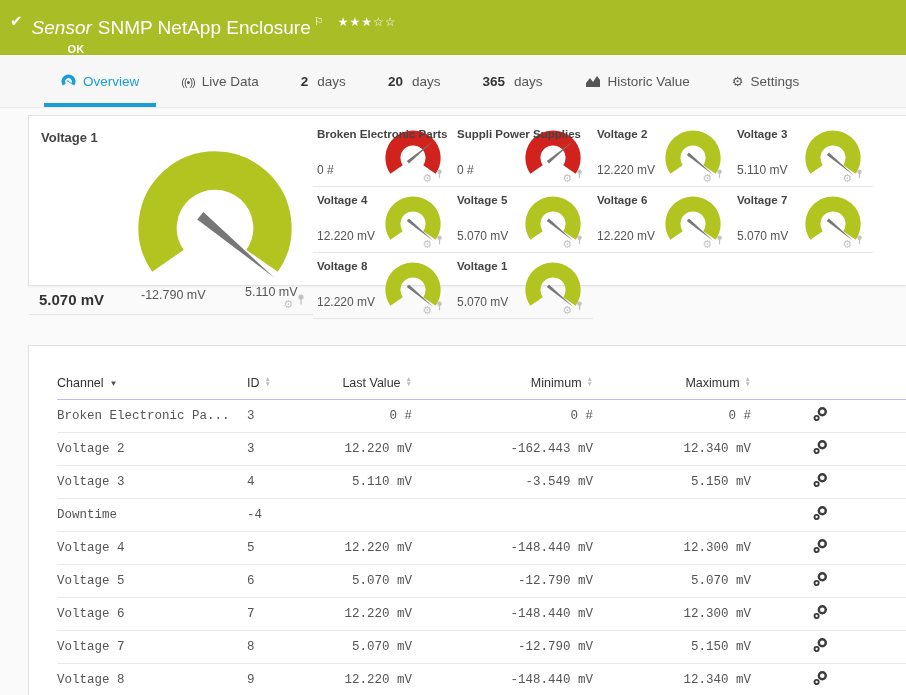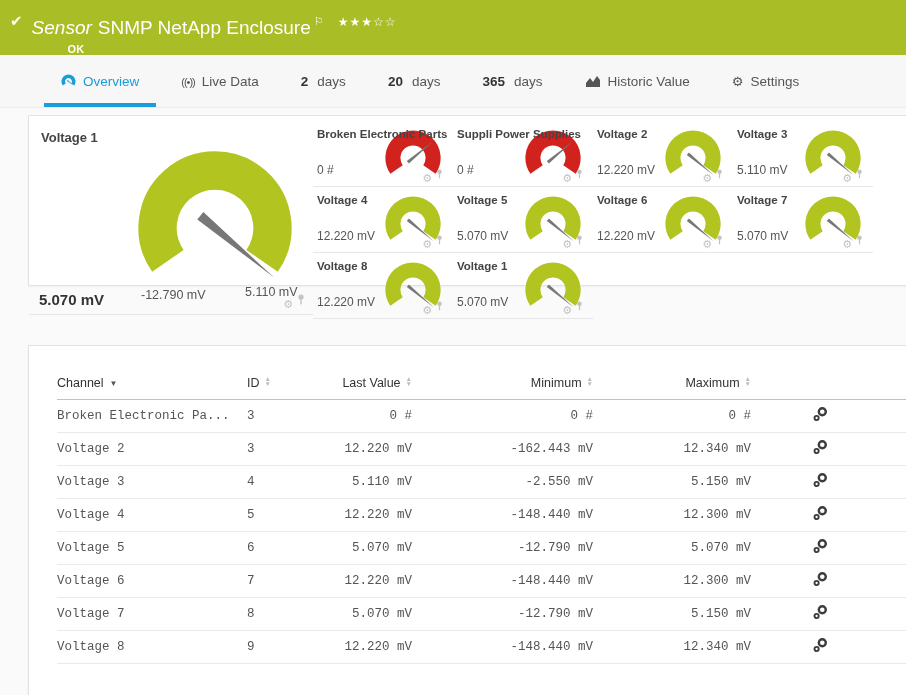--- a/index.html
+++ b/index.html
@@ -347,22 +347,33 @@
           <td class="r">12.340 mV</td>
           <td class="iconcol"><span class="gears-icon"><svg width="15" height="16" viewBox="0 0 15 16">
                 <circle cx="9.3" cy="5.8" r="3.5" fill="none" stroke="#3c3c3c" stroke-width="2.4"></circle>
                 <circle cx="3.6" cy="12" r="2.1" fill="none" stroke="#3c3c3c" stroke-width="1.9"></circle>
               </svg></span></td>
         </tr>
         <tr>
           <td>Voltage 3</td>
           <td>4</td>
           <td class="r">5.110 mV</td>
-          <td class="r">-2.550 mV</td>
+          <td class="r">-3.549 mV</td>
           <td class="r">5.150 mV</td>
+          <td class="iconcol"><span class="gears-icon"><svg width="15" height="16" viewBox="0 0 15 16">
+                <circle cx="9.3" cy="5.8" r="3.5" fill="none" stroke="#3c3c3c" stroke-width="2.4"></circle>
+                <circle cx="3.6" cy="12" r="2.1" fill="none" stroke="#3c3c3c" stroke-width="1.9"></circle>
+              </svg></span></td>
+        </tr>
+        <tr>
+          <td>Downtime</td>
+          <td>-4</td>
+          <td class="r"></td>
+          <td class="r"></td>
+          <td class="r"></td>
           <td class="iconcol"><span class="gears-icon"><svg width="15" height="16" viewBox="0 0 15 16">
                 <circle cx="9.3" cy="5.8" r="3.5" fill="none" stroke="#3c3c3c" stroke-width="2.4"></circle>
                 <circle cx="3.6" cy="12" r="2.1" fill="none" stroke="#3c3c3c" stroke-width="1.9"></circle>
               </svg></span></td>
         </tr>
         <tr>
           <td>Voltage 4</td>
           <td>5</td>
           <td class="r">12.220 mV</td>
           <td class="r">-148.440 mV</td>

